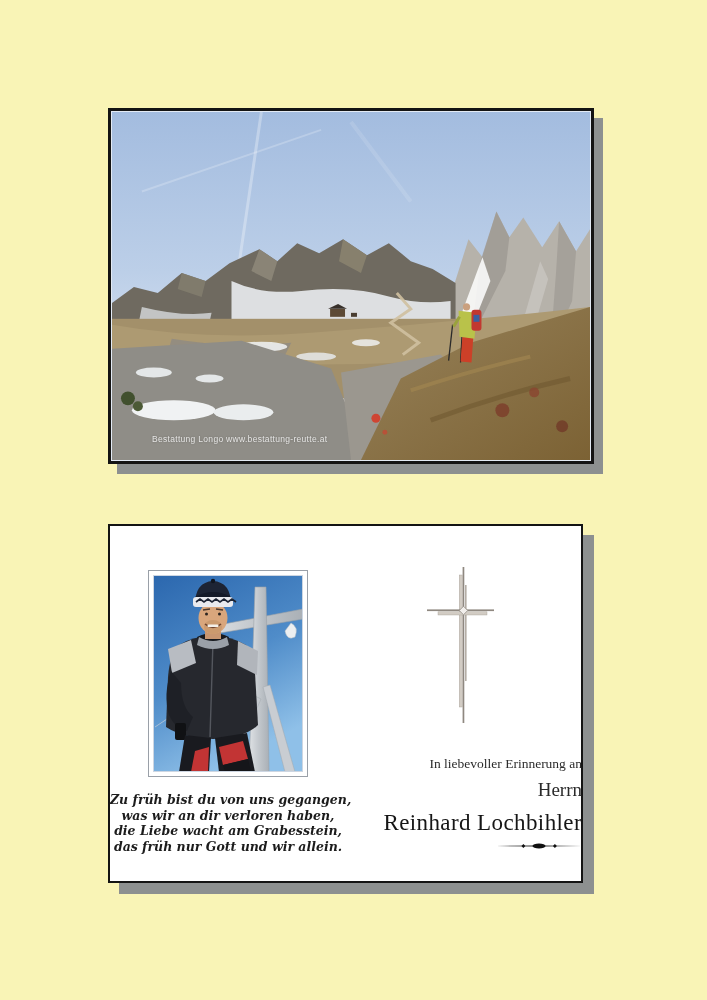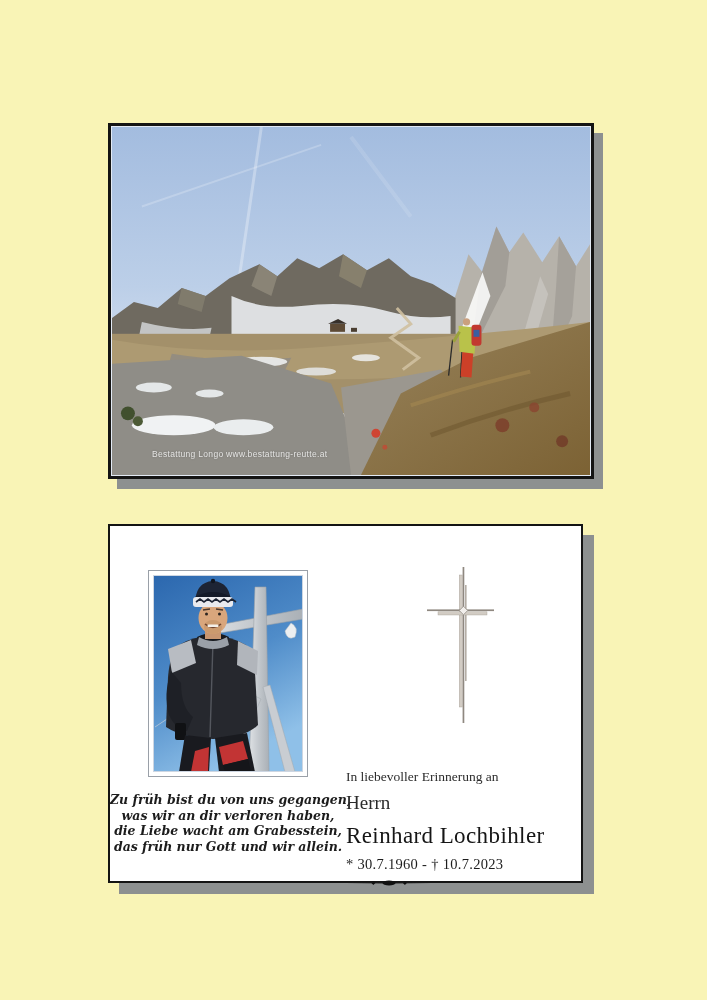--- a/index.html
+++ b/index.html
@@ -1,21 +1,21 @@
 <!DOCTYPE html>
 <html><head>
 <meta charset="utf-8">
 <style>
   html,body{margin:0;padding:0;}
   body{font-family:"Liberation Serif","DejaVu Serif",serif;}
   .canvas{position:relative;width:707px;height:1000px;background:#f9f4b6;overflow:hidden;}
 
   
   .photo-frame{
-    position:absolute;left:108px;top:123px;width:480px;height:350px;
+    position:absolute;left:108px;top:108px;width:480px;height:350px;
     border:3px solid #141414;background:#fff;
     box-shadow:9px 10px 0 0 #8d9090;
   }
   .photo-inner{position:absolute;inset:0;border:1px solid #e3eaf4;overflow:hidden;}
   .photo-inner svg{display:block;width:100%;height:100%;}
   .watermark{
     position:absolute;left:40px;bottom:16px;
     font-family:"Liberation Sans","DejaVu Sans",sans-serif;
     font-size:8.5px;letter-spacing:.3px;color:rgba(255,255,255,.8);
     text-shadow:0 0 2px rgba(0,0,0,.25);white-space:nowrap;
@@ -38,21 +38,21 @@
     position:absolute;left:0;top:266px;width:236px;
     text-align:center;font-style:italic;font-weight:bold;
     font-family:"DejaVu Serif","Liberation Serif",serif;
     font-size:12.5px;line-height:15.6px;color:#1c1c1c;
   }
   .poem div{white-space:nowrap;}
 
   .cross-wrap{position:absolute;left:317px;top:40px;width:74px;height:158px;}
 
   .right-col{
-    position:absolute;left:236px;top:243px;width:236px;text-align:left;color:#222;
+    position:absolute;left:236px;top:230px;width:236px;text-align:right;color:#222;
   }
   .intro{font-size:13.5px;line-height:1.25;margin:0;color:#2b2b2b;}
   .salutation{font-size:19px;line-height:1.25;margin:5px 0 0 0;color:#2b2b2b;}
   .deceased-name{
     font-size:23px;font-weight:normal;letter-spacing:.4px;
     margin:8px 0 0 0;color:#161616;white-space:nowrap;font-family:Liberation Serif, serif;
   }
   .dates{font-size:14.5px;margin:7px 0 0 0;color:#1d1d1d;letter-spacing:.3px;}
   .divider{margin-top:5px;}
 </style>
@@ -230,21 +230,20 @@
         <rect x="0" y="42.4" width="67" height="1.7" fill="#8f8880"></rect>
         <rect x="11" y="44.8" width="49" height="3.2" fill="#d2ccc4" stroke="#a59e96" stroke-width=".4"></rect>
         <rect x="33.5" y="40.5" width="6" height="6" transform="rotate(45 36.5 43.5)" fill="#f2efec" stroke="#8f8880" stroke-width=".7"></rect>
       </svg>
     </div>
 
     <div class="right-col">
       <p class="intro">In liebevoller Erinnerung an</p>
       <p class="salutation">Herrn</p>
       <p class="deceased-name">Reinhard Lochbihler</p>
-      <p class="dates">* 30.7.1960 - † 10.7.2023</p>
       <svg class="divider" viewBox="0 0 86 8" width="86" height="8">
         <polygon points="0,4 40,3.5 40,4.5" fill="#1a1a1a"></polygon>
         <polygon points="86,4 46,3.5 46,4.5" fill="#1a1a1a"></polygon>
         <ellipse cx="43" cy="4" rx="6.5" ry="2.4" fill="#111"></ellipse>
         <rect x="26" y="2.6" width="2.8" height="2.8" transform="rotate(45 27.4 4)" fill="#111"></rect>
         <rect x="57.5" y="2.6" width="2.8" height="2.8" transform="rotate(45 58.9 4)" fill="#111"></rect>
       </svg>
     </div>
 
   </div>

